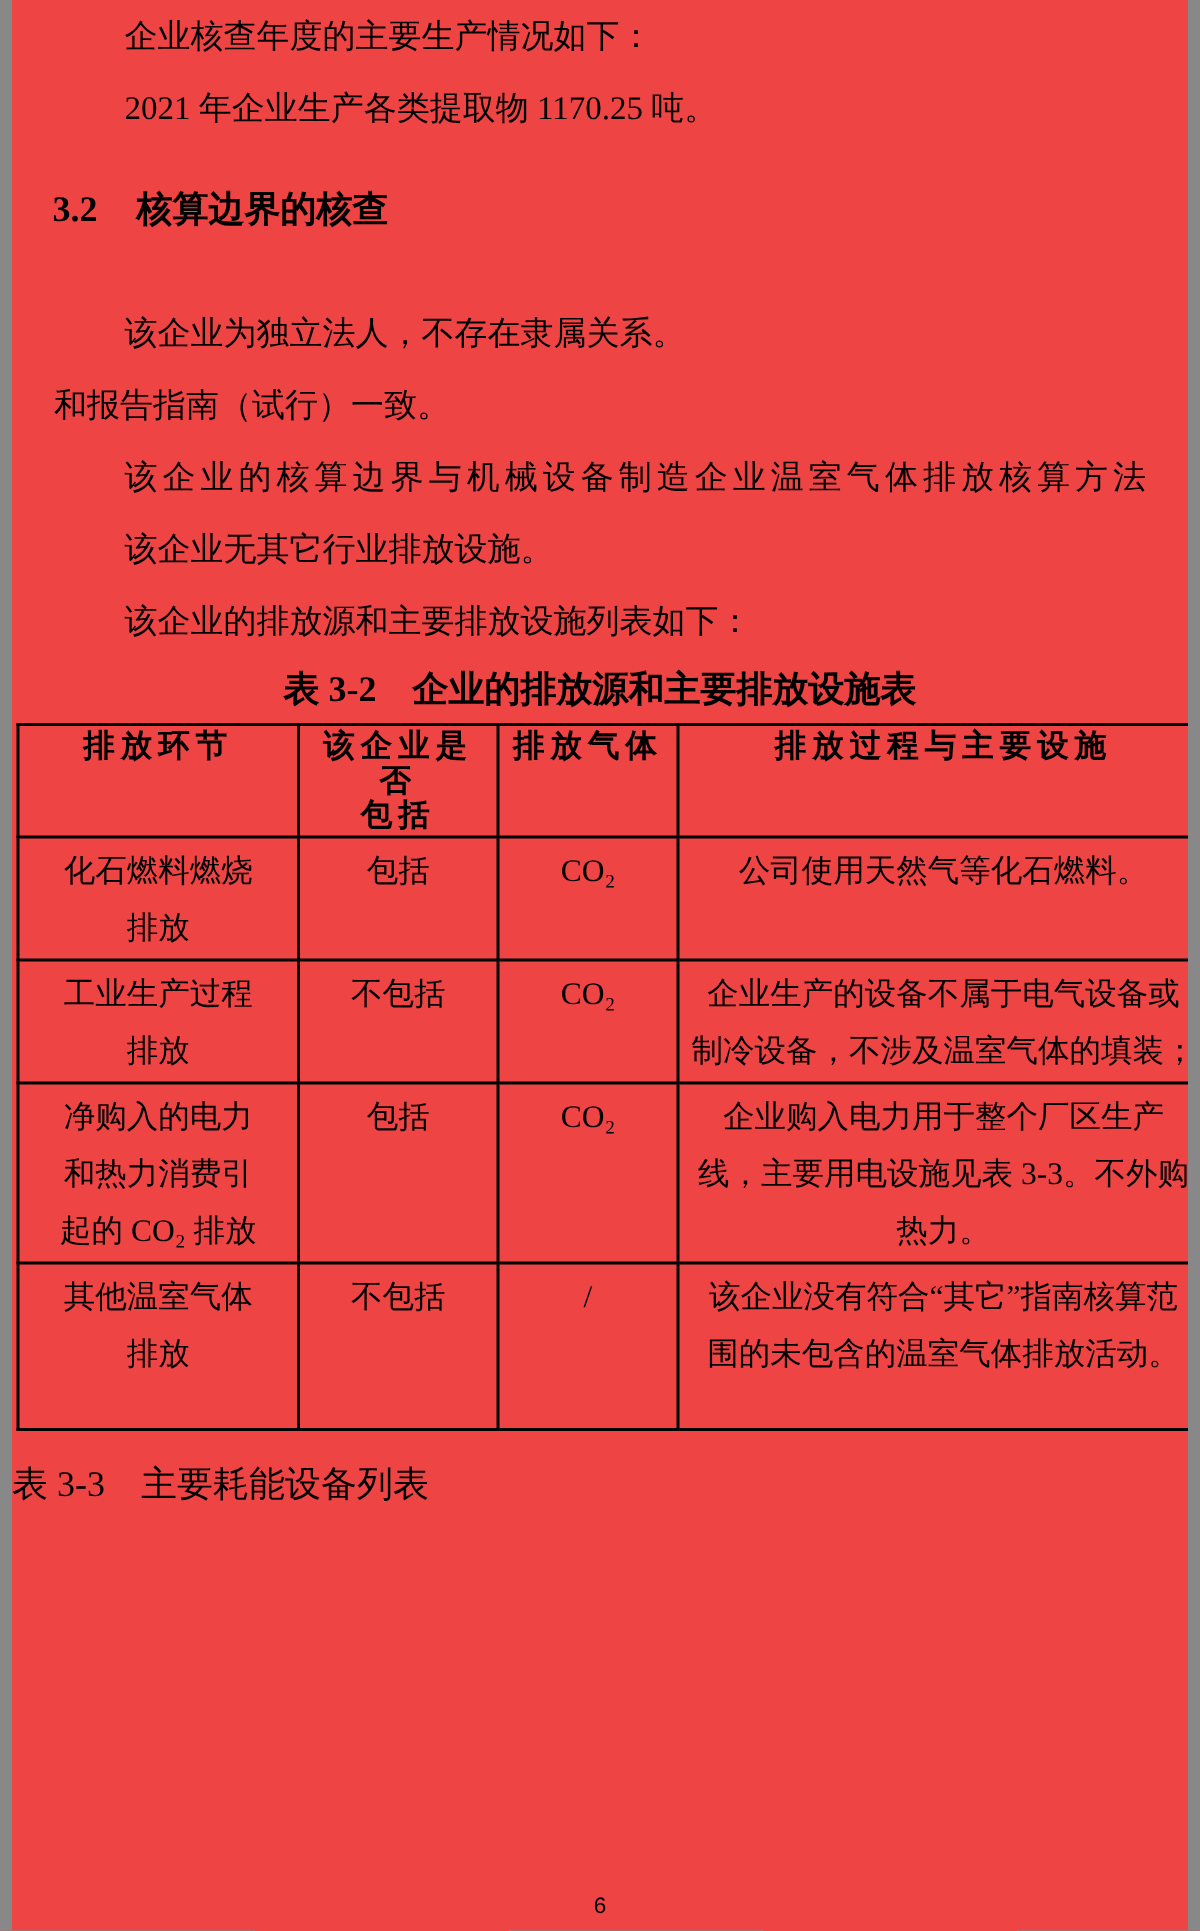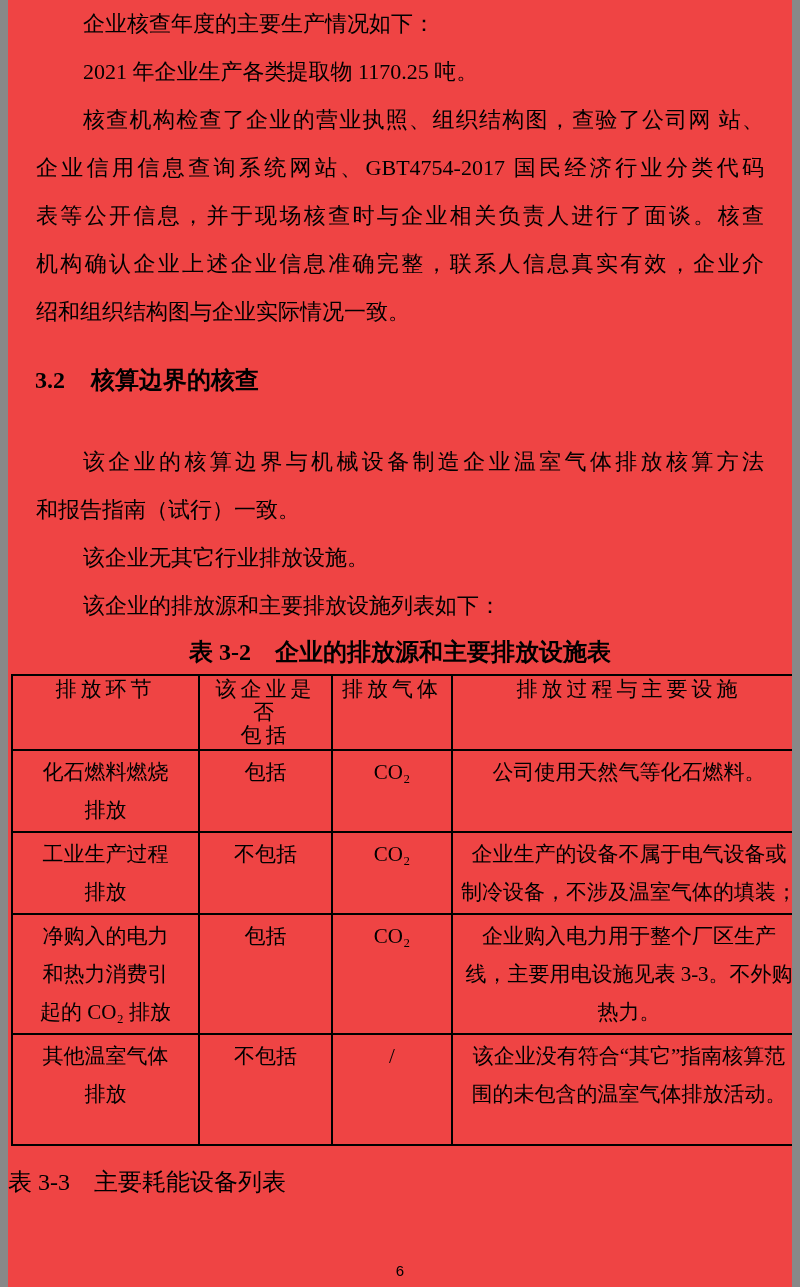--- a/index.html
+++ b/index.html
@@ -21,21 +21,21 @@
     text-align:center;font-size:24px;line-height:44px;height:44px;font-weight:bold;
   }
   table.t32{
     width:794px;margin:0 3px;border-collapse:collapse;table-layout:fixed;
     font-size:21px;
   }
   table.t32 th,table.t32 td{
     border:2px solid #000;vertical-align:top;text-align:center;
     white-space:pre-line;padding:2px 4px;overflow:hidden;
   }
-  table.t32 th{font-weight:normal;line-height:23px;letter-spacing:4px;height:46px;}
+  table.t32 th{font-weight:bold;line-height:23px;letter-spacing:4px;height:46px;}
   table.t32 td{line-height:38px;}
   tr.r1{height:82px;}
   tr.r2{height:79px;}
   tr.r3{height:110px;}
   tr.r4{height:111px;}
   .caption-33{
     text-align:left;font-size:24px;line-height:36px;margin-top:18px;
   }
   .page-number{
     position:absolute;left:0;right:0;top:1262px;text-align:center;
@@ -48,36 +48,32 @@
 <div class="page">
 
   <div class="body-text">
     <div class="line indent">企业核查年度的主要生产情况如下：</div>
   </div>
 
   <div class="body-text">
     <div class="line indent">2021 年企业生产各类提取物 1170.25 吨。</div>
   </div>
 
-  <div class="body-text">
-    <div class="line indent j">核查机构检查了企业的营业执照、组织结构图，查验了公司网 站、</div>
-    <div class="line j">企业信用信息查询系统网站、GBT4754-2017 国民经济行业分类代码</div>
-    <div class="line j">表等公开信息，并于现场核查时与企业相关负责人进行了面谈。核查</div>
-    <div class="line j">机构确认企业上述企业信息准确完整，联系人信息真实有效，企业介</div>
-    <div class="line">绍和组织结构图与企业实际情况一致。</div>
-  </div>
 
   <div class="heading">
     <span class="num">3.2</span><span>核算边界的核查</span>
   </div>
 
+  <div class="body-text">
+    <div class="line indent">该企业为独立法人，不存在隶属关系。</div>
+  </div>
 
   <div class="body-text">
+    <div class="line">和报告指南（试行）一致。</div>
     <div class="line indent j">该企业的核算边界与机械设备制造企业温室气体排放核算方法</div>
-    <div class="line">和报告指南（试行）一致。</div>
   </div>
 
   <div class="body-text">
     <div class="line indent">该企业无其它行业排放设施。</div>
   </div>
 
   <div class="body-text">
     <div class="line indent">该企业的排放源和主要排放设施列表如下：</div>
   </div>
 

